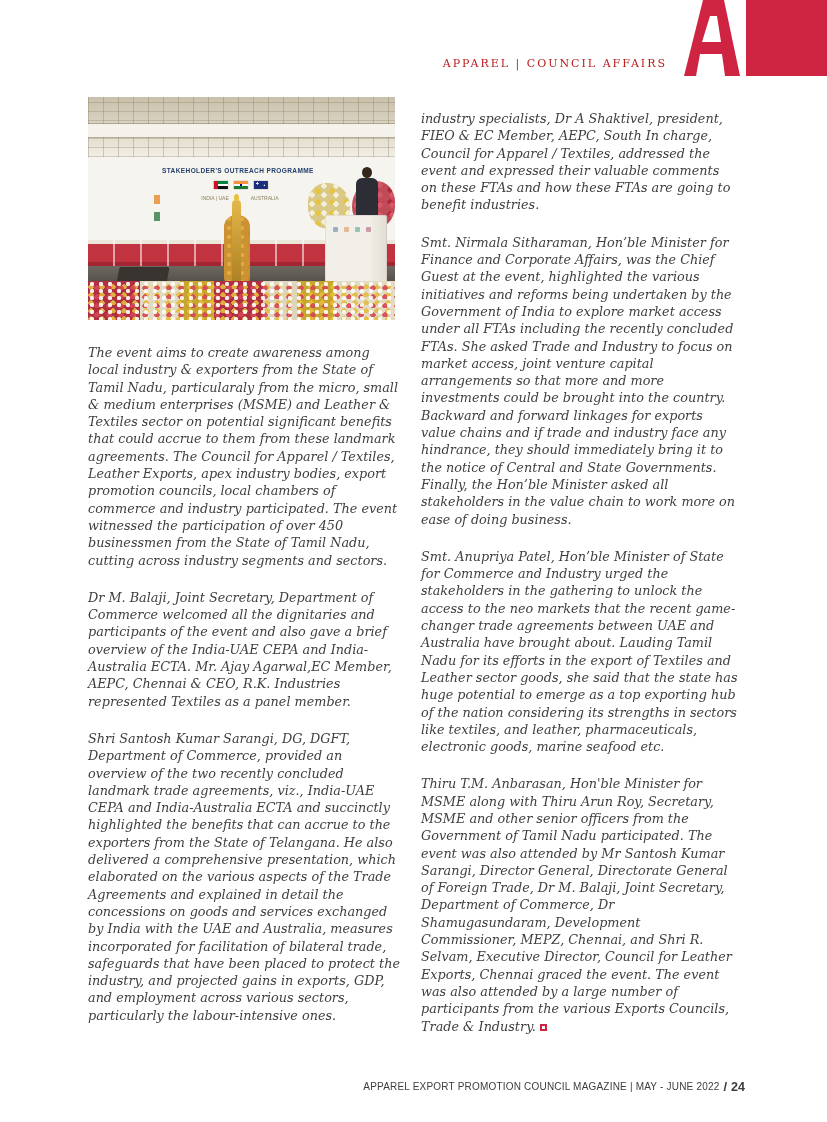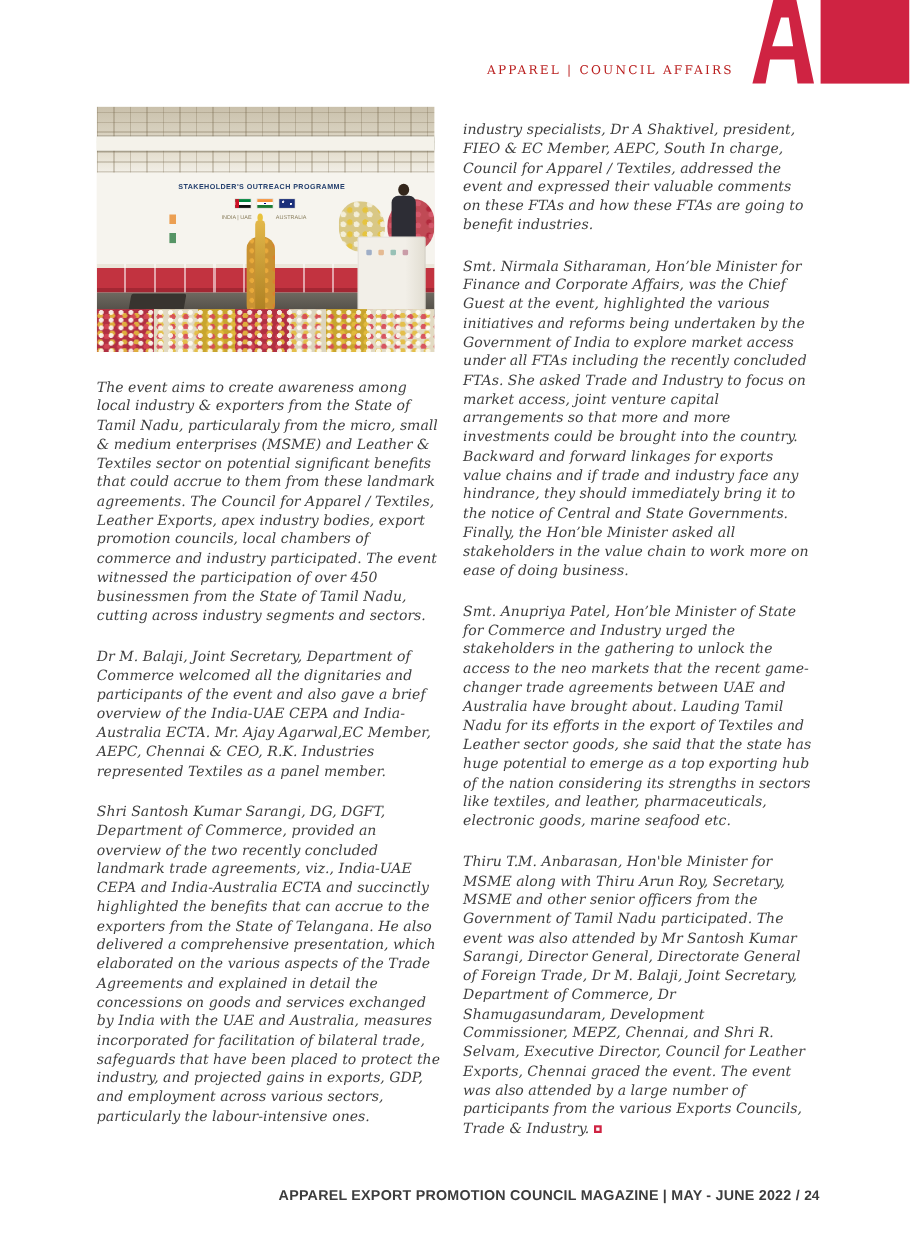--- a/index.html
+++ b/index.html
@@ -97,21 +97,21 @@
   .col-left{left:88px;top:344px;width:316px;}
   .col-right{left:421px;top:110px;width:318px;}
   .col p{margin:0 0 20px 0;font-style:italic;}
   .col p:last-child{margin-bottom:0;}
   .end-mark{display:inline-block;width:3px;height:3px;border:2.5px solid #cf2342;
     background:#ffffff;margin-left:4px;vertical-align:baseline;}
 
   
   .footer{position:absolute;top:1079px;right:82px;display:flex;align-items:center;gap:4px;
     font-family:"Liberation Sans",sans-serif;color:#3c3c3c;white-space:nowrap;}
-  .footer .mag{font-weight:bold;font-size:13px;letter-spacing:.2px;}
+  .footer .mag{font-weight:normal;font-size:10px;letter-spacing:.2px;}
   .footer .sep{font-weight:bold;font-size:13px;}
   .footer .num{font-weight:bold;font-size:12.5px;}
 </style>
 </head>
 <body>
 
 <div class="page">
 
   <div class="header-label">APPAREL | COUNCIL AFFAIRS</div>
   <svg class="logo" viewBox="0 0 155 96" xmlns="http://www.w3.org/2000/svg">

